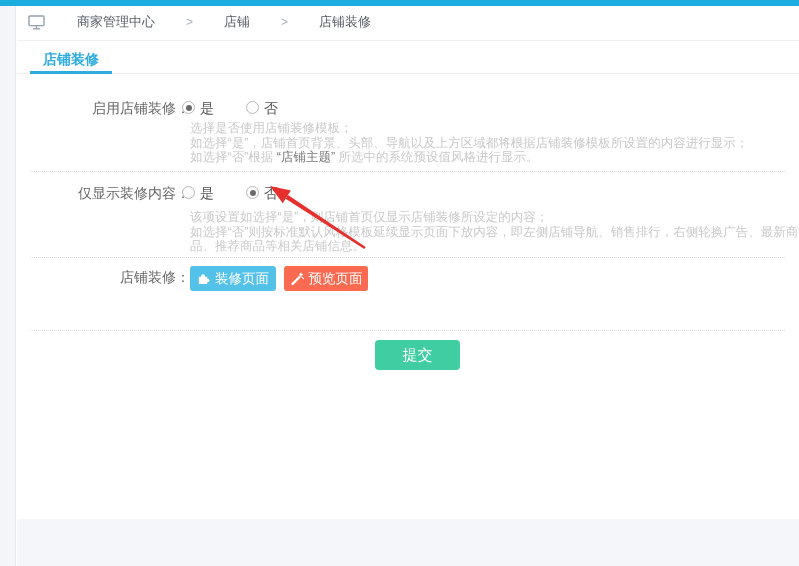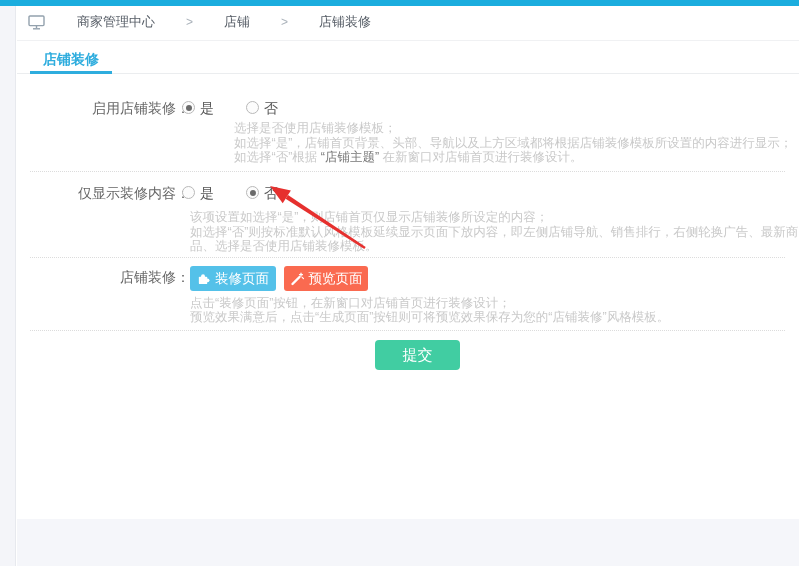--- a/index.html
+++ b/index.html
@@ -69,39 +69,39 @@
   <div class="tab">店铺装修</div>
   <div class="tabline"></div>
   <div class="tabactive"></div>
 
   <div class="flabel" style="top:100px;">启用店铺装修：</div>
   <span class="radio selected" style="left:182px;top:101px;"></span>
   <span class="rlabel" style="left:200px;top:100px;">是</span>
   <span class="radio" style="left:246px;top:101px;"></span>
   <span class="rlabel" style="left:264px;top:100px;">否</span>
 
-  <div class="help" style="top:121px;margin-left:44px;">
+  <div class="help" style="top:121px;">
     <div>选择是否使用店铺装修模板；</div>
     <div>如选择“是”，店铺首页背景、头部、导航以及上方区域都将根据店铺装修模板所设置的内容进行显示；</div>
     <div>
-      <span>如选择“否”根据 </span><span class="hb">“店铺主题”</span><span> 在新窗口对店铺首页进行装修设计。</span>
+      <span>如选择“否”根据 </span><span class="hb">“店铺主题”</span><span> 所选中的系统预设值风格进行显示。</span>
     </div>
   </div>
   <div class="dots" style="top:171px;"></div>
 
   <div class="flabel" style="top:185px;">仅显示装修内容：</div>
   <span class="radio" style="left:182px;top:186px;"></span>
   <span class="rlabel" style="left:200px;top:185px;">是</span>
   <span class="radio selected" style="left:246px;top:186px;"></span>
   <span class="rlabel" style="left:264px;top:185px;">否</span>
 
   <div class="help" style="top:210px;">
     <div>该项设置如选择“是”，则店铺首页仅显示店铺装修所设定的内容；</div>
     <div>如选择“否”则按标准默认风格模板延续显示页面下放内容，即左侧店铺导航、销售排行，右侧轮换广告、最新商</div>
-    <div>品、选择是否使用店铺装修模板。</div>
+    <div>品、推荐商品等相关店铺信息。</div>
   </div>
   <div class="dots" style="top:257px;"></div>
 
   <svg class="arrow" width="135" height="85" viewBox="0 0 135 85">
     <polygon points="20,11 32.7,28.2 40.9,15.6" fill="#e6302e"></polygon>
     <polygon points="35.6,23.7 114.3,74.0 115.7,72.0 38.0,20.1" fill="#e6302e"></polygon>
   </svg>
 
   <div class="flabel" style="top:269px;">店铺装修：</div>
 
@@ -125,21 +125,17 @@
         <g stroke="#ffffff" stroke-width="1.2" stroke-linecap="round">
           <path d="M11,1.2 v3"></path>
           <path d="M9.5,2.7 h3"></path>
           <path d="M12.2,5.4 l1.3,1.3"></path>
         </g>
       </svg>
     </span>
     <span>预览页面</span>
   </div>
 
-  <div class="help" style="top:296px;line-height:14px;">
-    <div>点击“装修页面”按钮，在新窗口对店铺首页进行装修设计；</div>
-    <div>预览效果满意后，点击“生成页面”按钮则可将预览效果保存为您的“店铺装修”风格模板。</div>
-  </div>
   <div class="dots" style="top:330px;"></div>
 
   <div class="btn-submit">提交</div>
 
 </div>
 
 </body></html>

